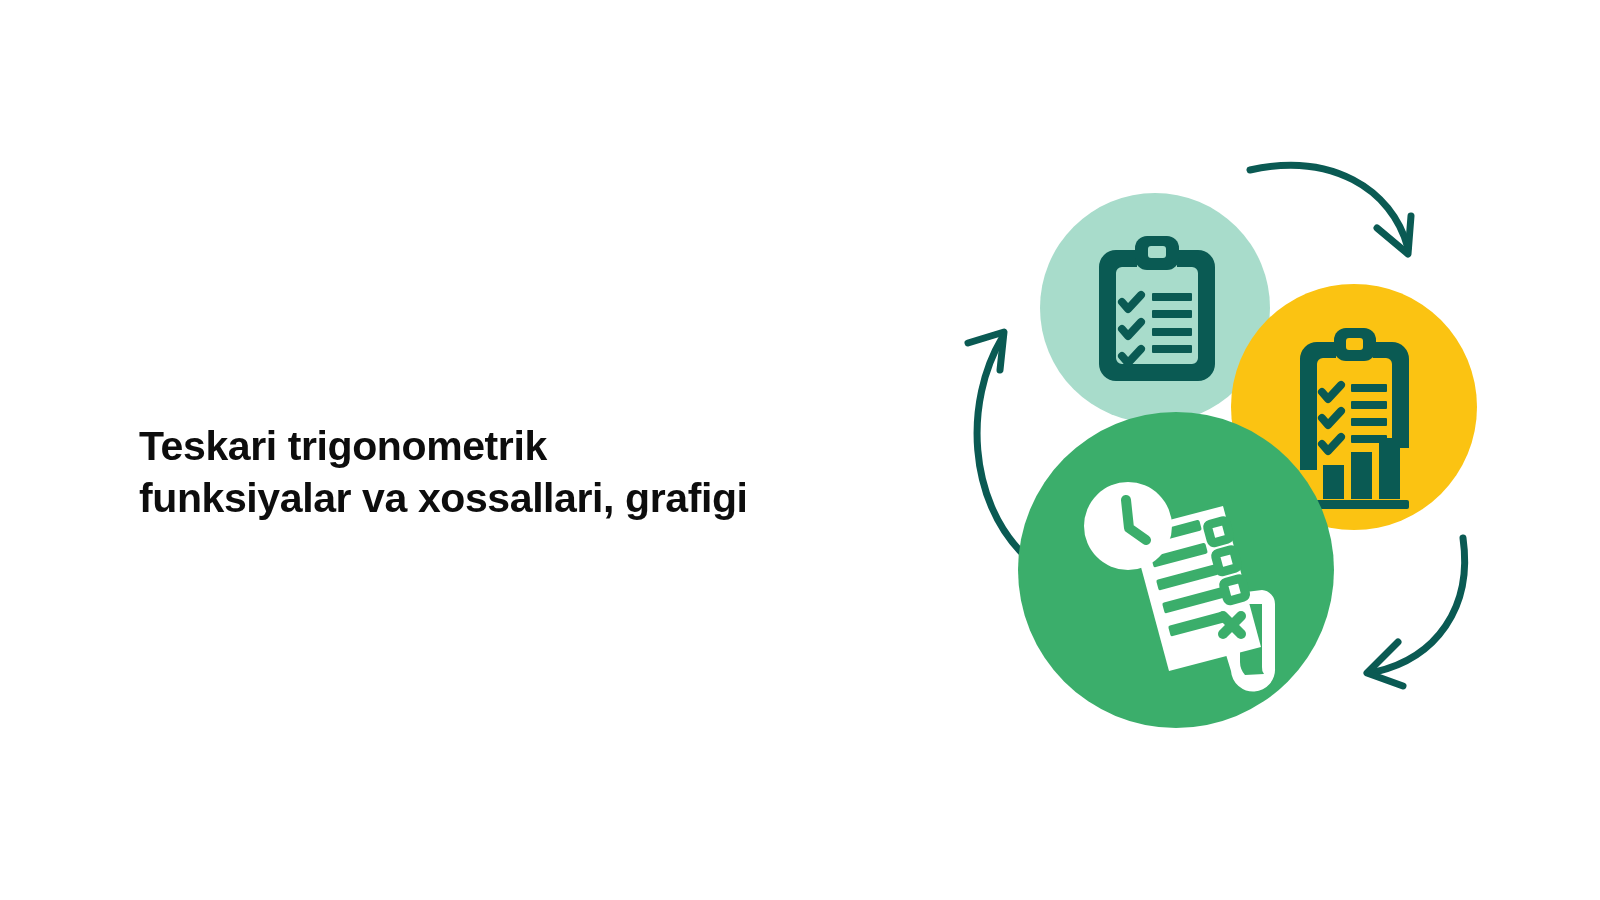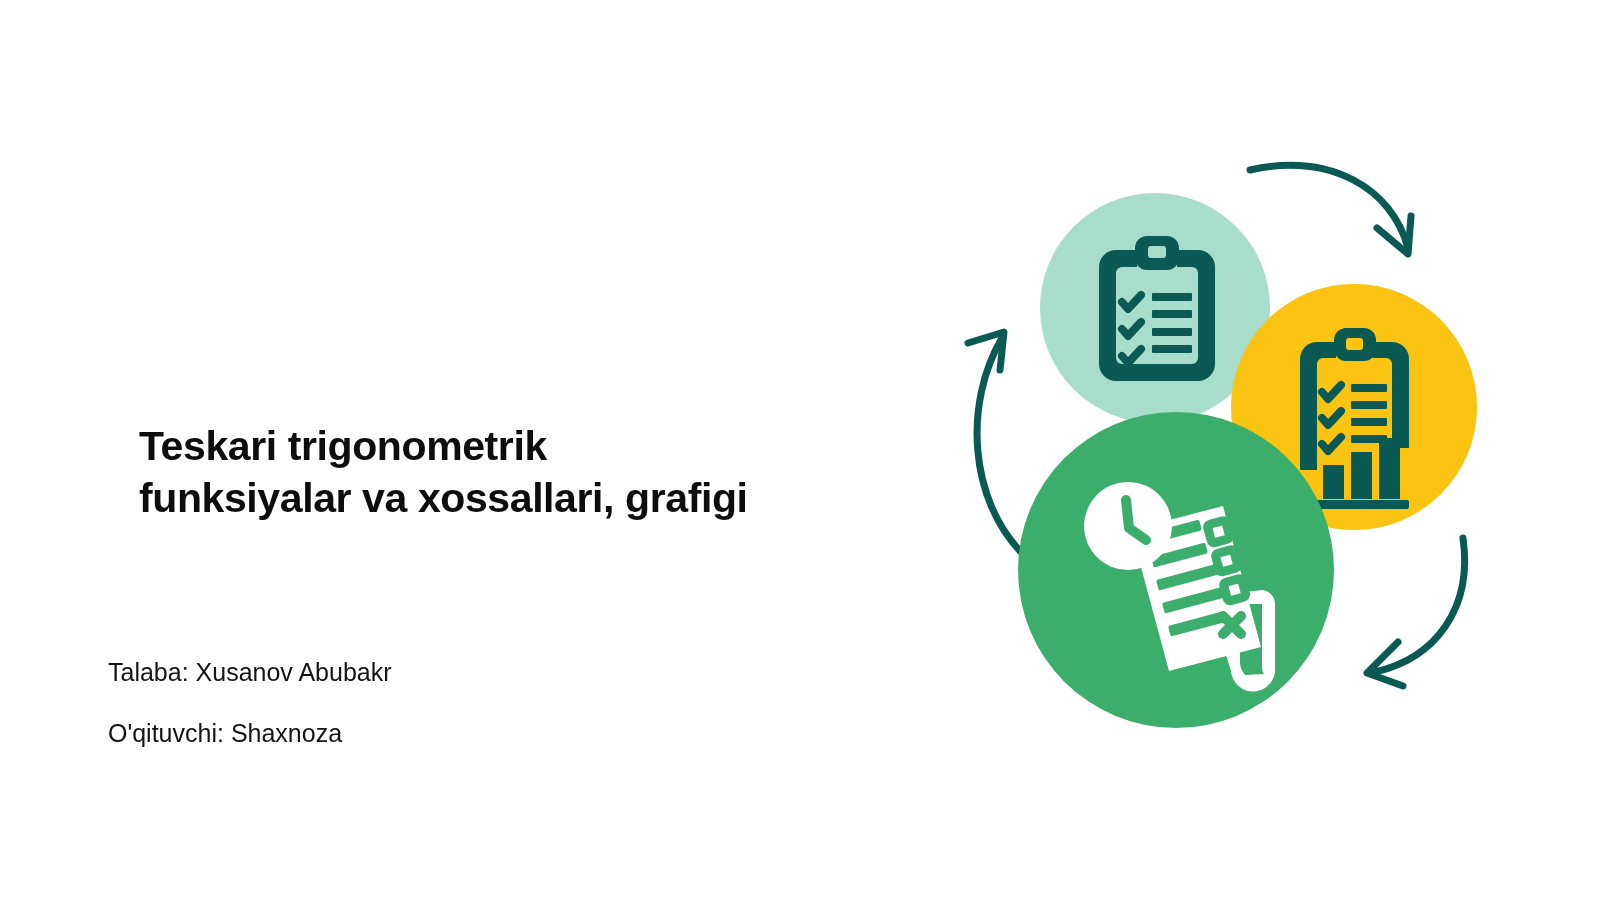--- a/index.html
+++ b/index.html
@@ -74,24 +74,20 @@
 </head>
 <body>
 
 <div id="slide">
 
   <div id="text-block">
 
     <div id="slide-title">Teskari trigonometrik
 funksiyalar va xossallari, grafigi</div>
 
-    <div id="presenter-block">
-      <div class="presenter-line">Talaba: Xusanov Abubakr</div>
-      <div class="presenter-line">O'qituvchi: Shaxnoza</div>
-    </div>
 
   </div>
 
   <div id="graphic">
     <svg width="600" height="620" viewBox="0 0 600 620" xmlns="http://www.w3.org/2000/svg">
 
       <g>
         <path d="M 320 40 C 400 22 462 58 478 118" fill="none" stroke="#0a5a53" stroke-width="7" stroke-linecap="round"></path>
         <path d="M 447 98 L 478 124 L 481 86" fill="none" stroke="#0a5a53" stroke-width="7" stroke-linecap="round" stroke-linejoin="round"></path>
       </g>

